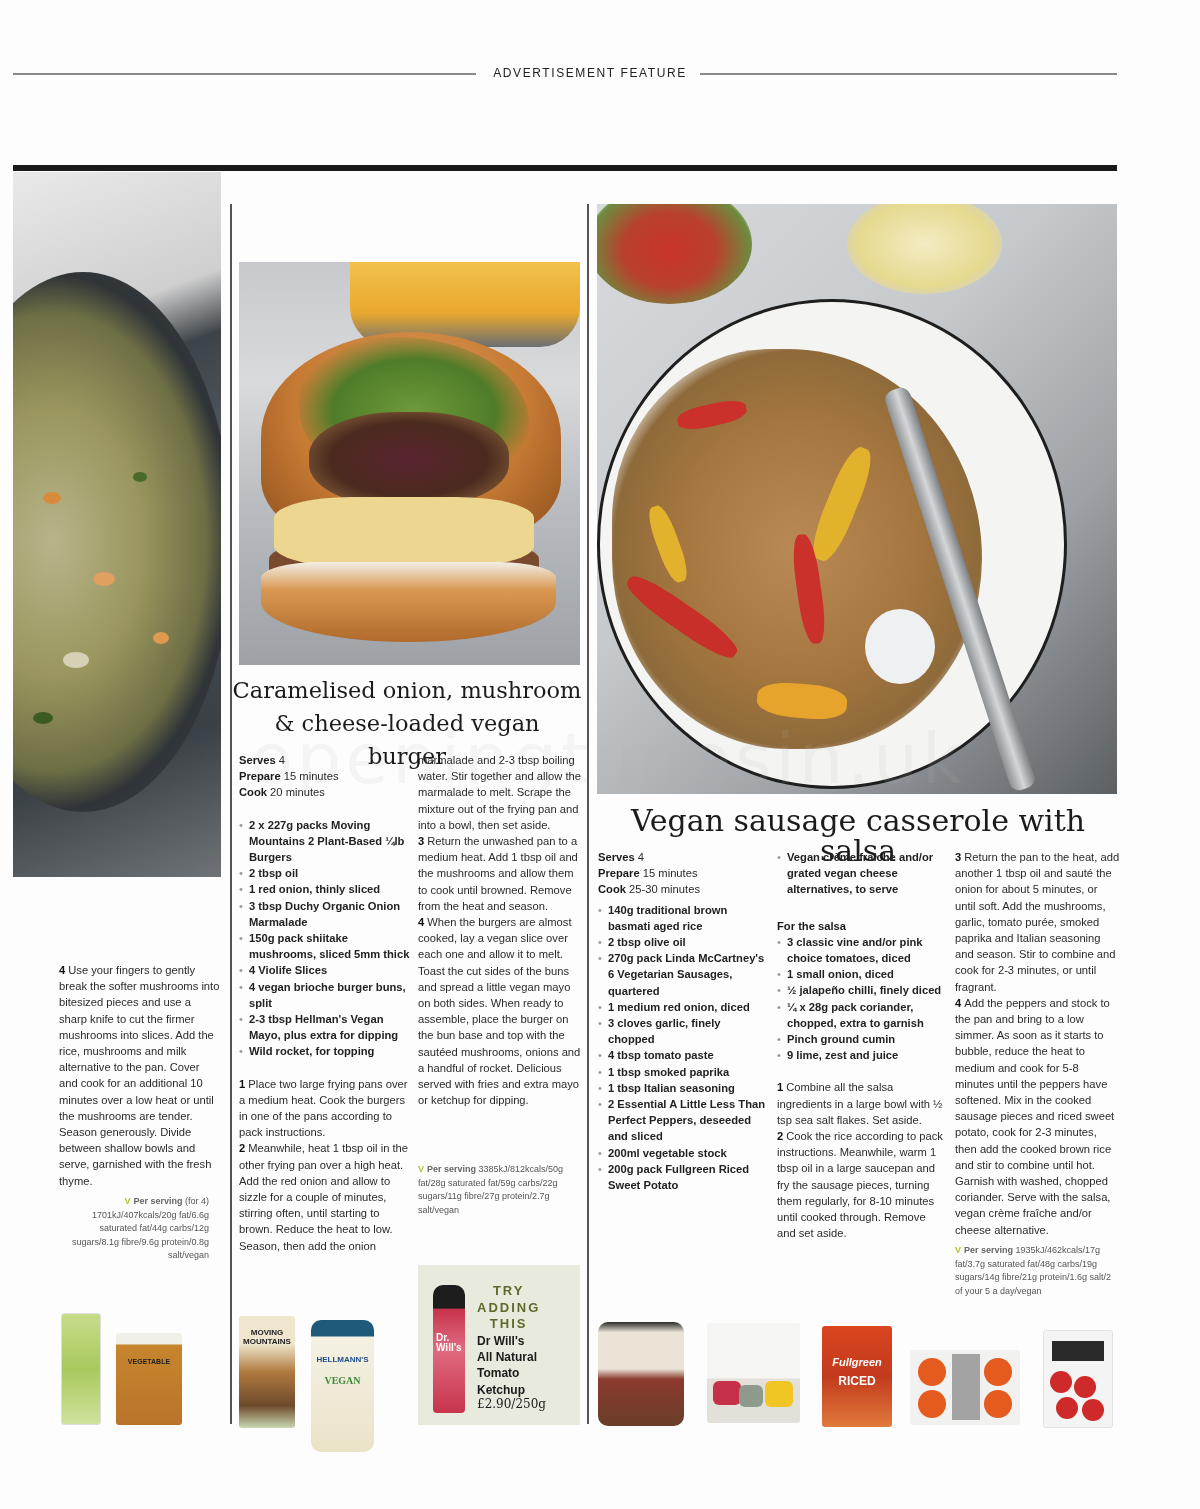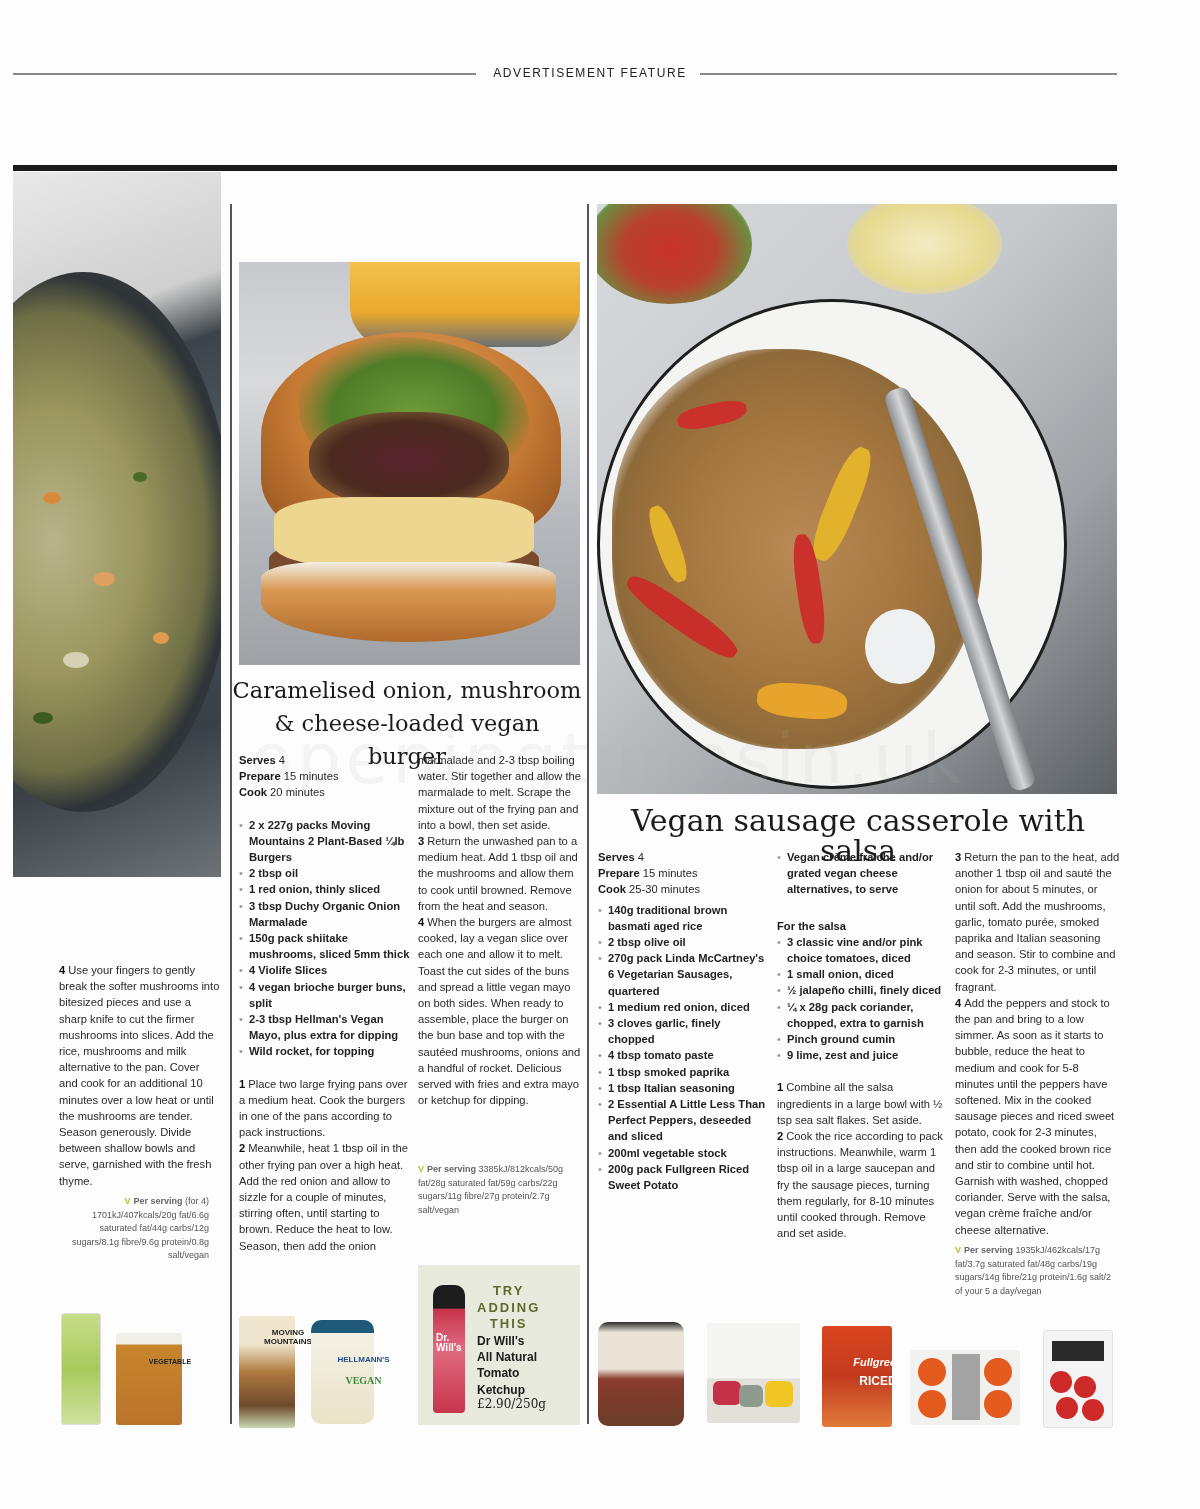--- a/index.html
+++ b/index.html
@@ -82,21 +82,21 @@
   .try-box { position: absolute; left: 418px; top: 1265px; width: 162px; height: 160px; background: #e9eade; }
   .try-bottle { position: absolute; left: 15px; top: 20px; width: 32px; height: 128px; border-radius: 10px 10px 4px 4px;
     background: linear-gradient(180deg, #1d1d1d 0%, #1d1d1d 18%, #c7344c 19%, #e06b80 50%, #c7344c 100%); }
   .try-bottle span { position: absolute; left: 3px; top: 48px; font-size: 10px; color: #fff; font-weight: bold; line-height: 10px; }
   .try-head { position: absolute; left: 59px; top: 18px; font-size: 13px; line-height: 16.5px; letter-spacing: 2px;
     color: #5d6a2c; font-weight: bold; text-align: center; }
   .try-prod { position: absolute; left: 59px; top: 68px; font-size: 12px; line-height: 16.2px; color: #1a1a1a; font-weight: bold; }
   .try-price { position: absolute; left: 59px; top: 132px; font-size: 12px; color: #1a1a1a; font-family: "DejaVu Serif", serif; }
 
   
-  .prod { position: absolute; border-radius: 3px; padding-left: 21px; }
+  .prod { position: absolute; border-radius: 3px; }
   .prod-label { position: absolute; font-size: 7px; font-weight: bold; text-align: center; width: 100%; }
 </style>
 </head>
 <body>
 
 <div class="hdr-line" style="left:13px; width:463px;"></div>
 <div class="hdr-label">ADVERTISEMENT FEATURE</div>
 <div class="hdr-line" style="left:700px; width:417px;"></div>
 <div class="thick-rule"></div>
 
@@ -252,21 +252,21 @@
 </div>
 
 <div class="prod" style="left:61px; top:1313px; width:40px; height:112px; background:linear-gradient(180deg,#c7dd8a,#a9c95d,#cfe29c); border:1px solid #ddd;"></div>
 <div class="prod" style="left:116px; top:1333px; width:66px; height:92px; background:linear-gradient(180deg,#f0efe8 0%,#f0efe8 12%,#c7852e 13%,#b9742a 100%);">
   <div class="prod-label" style="top:25px; color:#222;">VEGETABLE</div>
 </div>
 
 <div class="prod" style="left:239px; top:1316px; width:56px; height:112px; background:linear-gradient(180deg,#efe6cd 0%,#efe6cd 25%,#b07a3f 50%,#6e4a2c 80%,#c9d7b2 100%);">
   <div class="prod-label" style="top:12px; color:#222; font-size:8px;">MOVING MOUNTAINS</div>
 </div>
-<div class="prod" style="left:311px; top:1320px; width:63px; height:104px; border-radius:10px; background:linear-gradient(180deg,#1f5a7a 0%,#1f5a7a 12%,#f4f1e4 13%,#e9e3c8 100%);">
+<div class="prod" style="left:311px; top:1320px; width:63px; height:132px; border-radius:10px; background:linear-gradient(180deg,#1f5a7a 0%,#1f5a7a 12%,#f4f1e4 13%,#e9e3c8 100%);">
   <div class="prod-label" style="top:35px; color:#1f4e8a; font-size:8px;">HELLMANN'S</div>
   <div class="prod-label" style="top:55px; color:#3b8a3b; font-size:10px;font-family:Liberation Serif, serif;">VEGAN</div>
 </div>
 
 <div class="prod" style="left:598px; top:1322px; width:86px; height:104px; border-radius:10px; background:linear-gradient(180deg,#2a2a2a 0%,#e9e4d6 10%,#e9e4d6 45%,#8b3a2e 55%,#6a3d2a 100%);"></div>
 <div class="prod" style="left:707px; top:1323px; width:93px; height:100px; background:linear-gradient(180deg,#f5f5f3 0%,#f5f5f3 55%,#e2e0d8 56%,#e2e0d8 100%);">
   <div style="position:absolute; left:6px; top:58px; width:28px; height:24px; background:#c6314a; border-radius:6px;"></div>
   <div style="position:absolute; left:32px; top:62px; width:24px; height:22px; background:#8d9a8c; border-radius:6px;"></div>
   <div style="position:absolute; left:58px; top:58px; width:28px; height:26px; background:#f1c624; border-radius:6px;"></div>
 </div>

